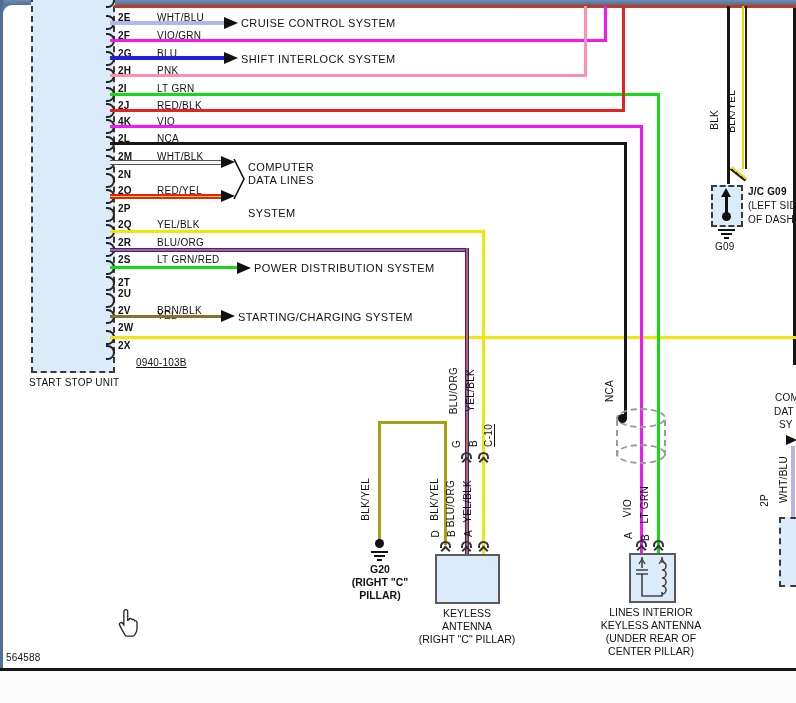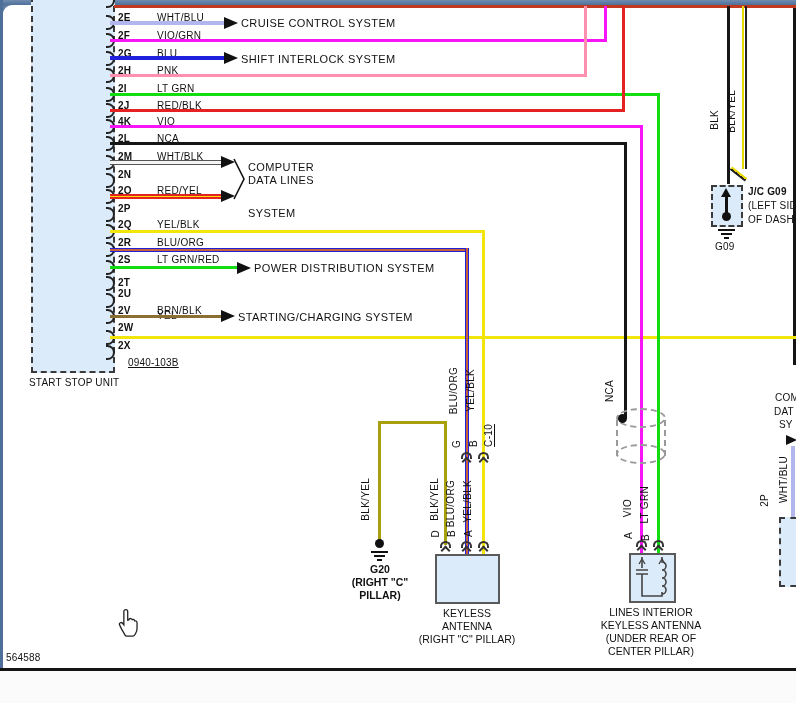--- a/index.html
+++ b/index.html
@@ -84,21 +84,21 @@
 <div class="abs corner-bg"></div>
 <div class="abs topbar"></div>
 <div class="abs leftbar"></div>
 <div class="abs corner-white"></div>
 <div class="abs rightbar"></div>
 <div class="abs bottomline"></div>
 <div class="abs bottomarea"></div>
 
 <div class="abs unitbox"></div>
 <div class="abs lbl" style="left:29px; top:377px;">START STOP UNIT</div>
-<div class="abs lbl u" style="left:128px; top:357px;">0940-103B</div>
+<div class="abs lbl u" style="left:136px; top:357px;">0940-103B</div>
 
 <div class="abs pin-arc" style="top:-7px"></div>
 <div class="abs pin-arc" style="top:15px"></div>
 <div class="abs pin-arc" style="top:33px"></div>
 <div class="abs pin-arc" style="top:51px"></div>
 <div class="abs pin-arc" style="top:68px"></div>
 <div class="abs pin-arc" style="top:87px"></div>
 <div class="abs pin-arc" style="top:103px"></div>
 <div class="abs pin-arc" style="top:119px"></div>
 <div class="abs pin-arc" style="top:136px"></div>

